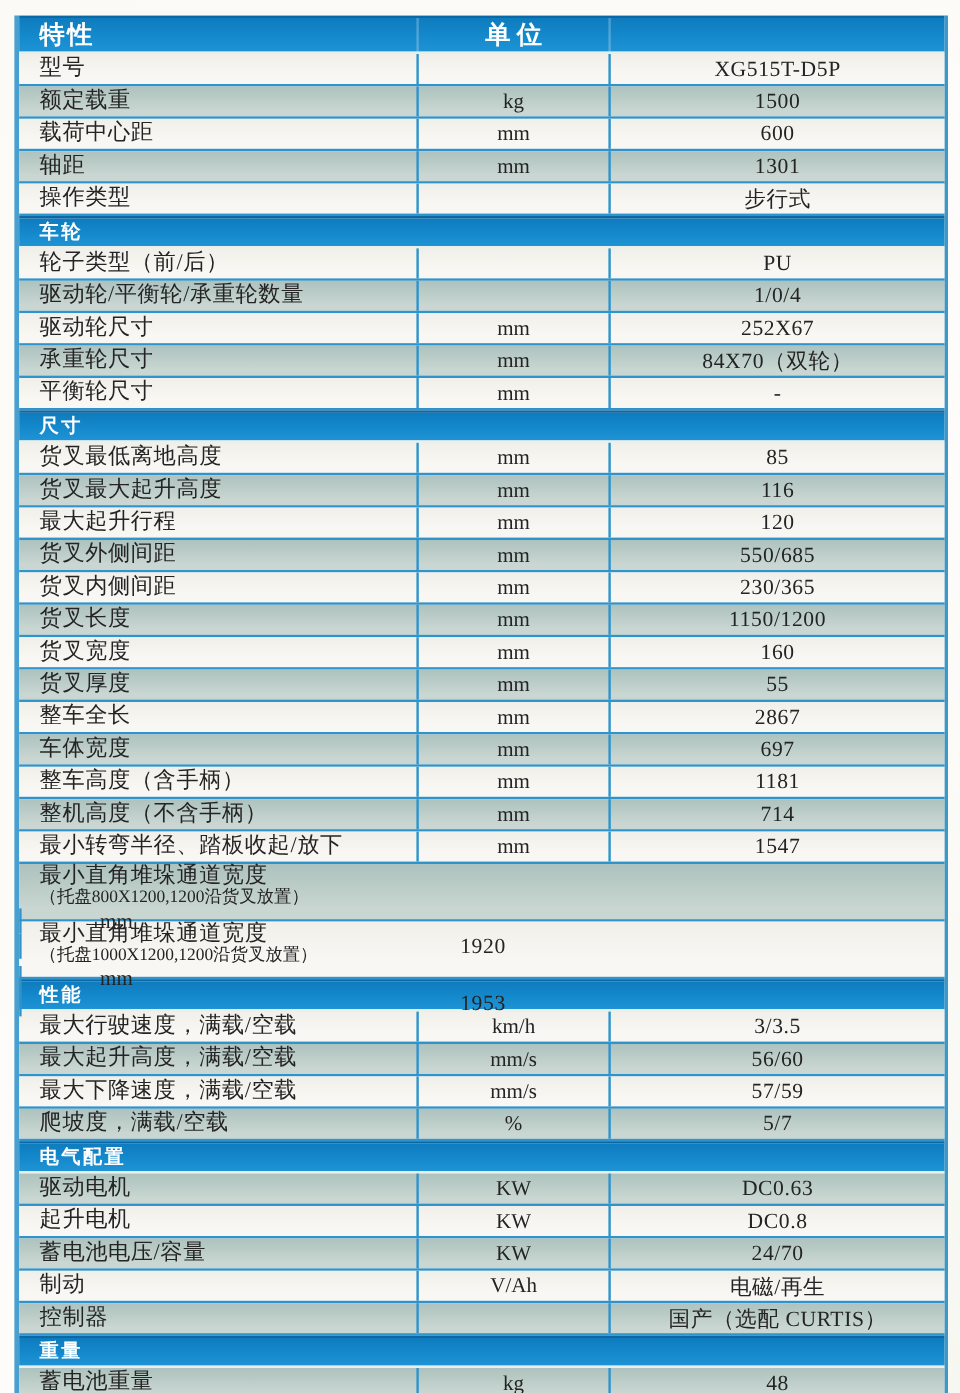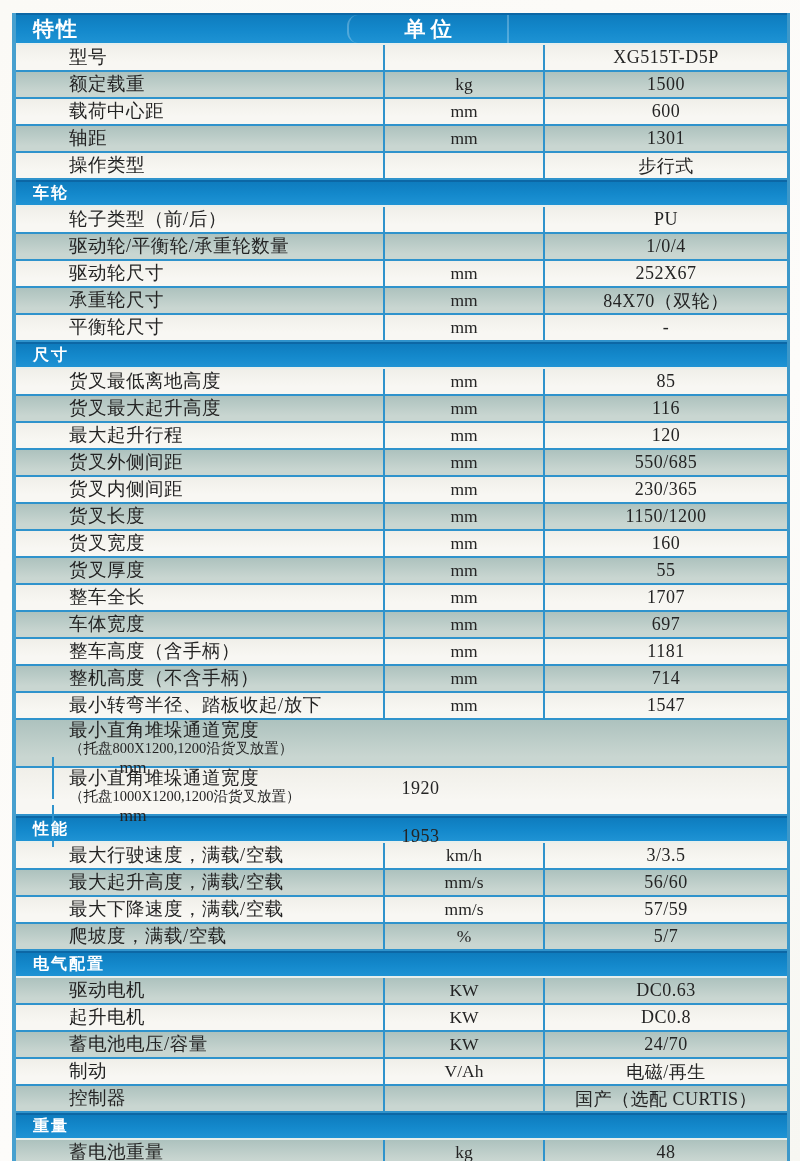--- a/index.html
+++ b/index.html
@@ -51,21 +51,20 @@
   }
   .hdr-c2 {
     width: 160px;
     display: flex;
     align-items: center;
     justify-content: center;
     box-sizing: border-box;
     border-left: 2px solid rgba(255,255,255,0.25);
     font-size: 21px;
     font-weight: 600;
-    border-radius: 11px;
   }
   .hdr-c3 {
     flex: 1;
     box-sizing: border-box;
     border-left: 2px solid rgba(255,255,255,0.25);
   }
   
   .band {
     display: flex;
     align-items: center;
@@ -79,21 +78,20 @@
     font-size: 16px;
     font-weight: 600;
     letter-spacing: 2px;
   }
   
   .row {
     display: flex;
     height: 27px;
     box-sizing: border-box;
     border-bottom: 2px solid #2f93cc;
-    padding-left: 36px;
   }
   .row.tall { height: 48px; flex-direction: column; }
   .row.light { background: linear-gradient(180deg, #f0efe9 0%, #f8f7f3 70%); }
   .row.shade { background: linear-gradient(180deg, #adc2be 0%, #c9d6d1 80%); }
   .c-label {
     width: 331px;
     box-sizing: border-box;
     padding-left: 17px;
     display: flex;
     flex-direction: column;
@@ -266,21 +264,21 @@
             <span>货叉厚度</span>
           </div>
           <div class="c-unit">mm</div>
           <div class="c-value">55</div>
         </div>
         <div class="row light">
           <div class="c-label">
             <span>整车全长</span>
           </div>
           <div class="c-unit">mm</div>
-          <div class="c-value">1707</div>
+          <div class="c-value">2867</div>
         </div>
         <div class="row shade">
           <div class="c-label">
             <span>车体宽度</span>
           </div>
           <div class="c-unit">mm</div>
           <div class="c-value">697</div>
         </div>
         <div class="row light">
           <div class="c-label">

